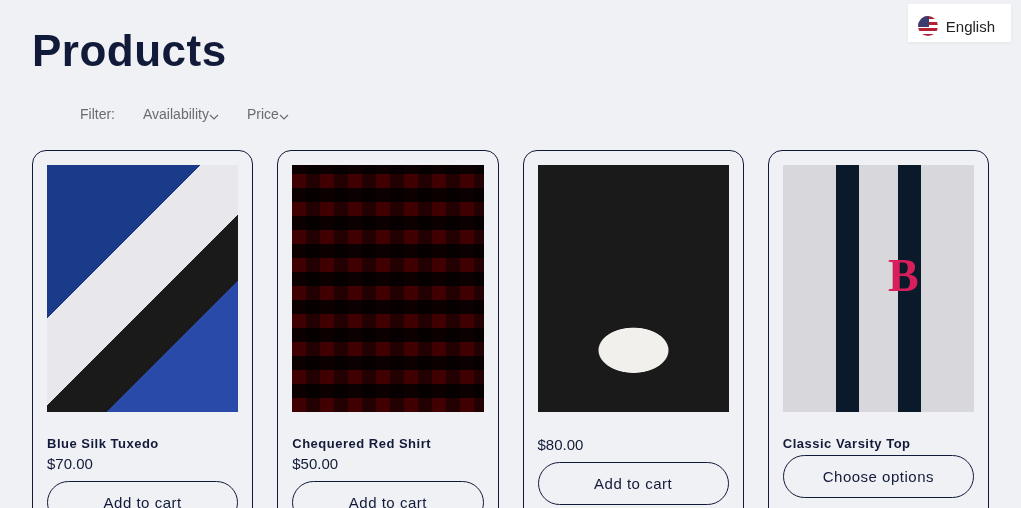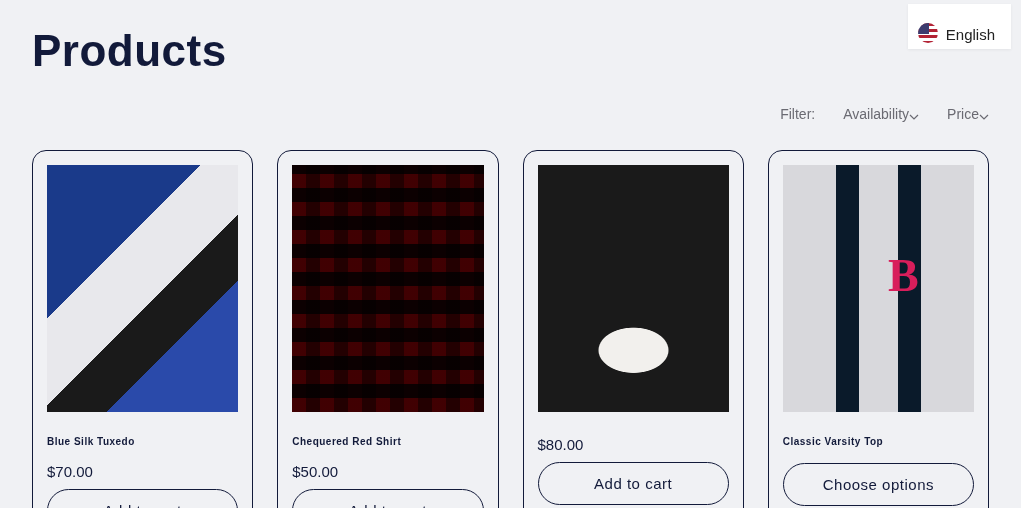--- a/index.html
+++ b/index.html
@@ -15,25 +15,26 @@
     .page-title {
       font-size: 44px;
       font-weight: 700;
       color: #121a3a;
       padding-top: 26px;
       padding-bottom: 30px;
       letter-spacing: 0.5px;
     }
     .toolbar {
       display: flex;
-      justify-content: flex-end;
+      justify-content: space-between;
       align-items: center;
       color: #6a6a72;
       font-size: 14px;
       margin-bottom: 28px;
+      margin-left: 48px;
     }
     .toolbar-left, .toolbar-right { display: flex; align-items: center; gap: 28px; }
     .filter-label { color: #6a6a72; }
     .dropdown {
       display: inline-flex;
       align-items: center;
       cursor: pointer;
       color: #6a6a72;
     }
     .chevron {
@@ -57,25 +58,25 @@
     }
     .product-image {
       width: 100%;
       height: 247px;
       background: #d0d0d0;
       margin-bottom: 24px;
       position: relative;
       overflow: hidden;
     }
     .product-name {
-      font-size: 10px;
+      font-size: 13px;
       font-weight: 700;
       color: #121a3a;
       letter-spacing: 0.5px;
-      margin-bottom: 16px;
+      margin-bottom: 4px;
     }
     .product-price {
       font-size: 15px;
       color: #121a3a;
       margin-bottom: 9px;
     }
     .card-button {
       border: 1px solid #121a3a;
       border-radius: 28px;
       background: transparent;
@@ -84,23 +85,23 @@
       color: #121a3a;
       cursor: pointer;
       width: 100%;
       letter-spacing: 0.5px;
     }
     .lang-switcher {
       position: absolute;
       top: 4px;
       right: 10px;
       background: #fff;
-      padding: 19px 16px 6px 10px;
+      padding: 12px 16px 6px 10px;
       display: flex;
-      align-items: flex-end;
+      align-items: center;
       gap: 8px;
       font-size: 15px;
       color: #222;
       box-shadow: 0 1px 3px rgba(0,0,0,0.06);
       cursor: pointer;
     }
     .flag {
       width: 20px; height: 20px; border-radius: 50%;
       position: relative; overflow: hidden;
       background: linear-gradient(#b22234 0 15%, #fff 15% 30%, #b22234 30% 45%, #fff 45% 60%, #b22234 60% 75%, #fff 75% 90%, #b22234 90% 100%);

